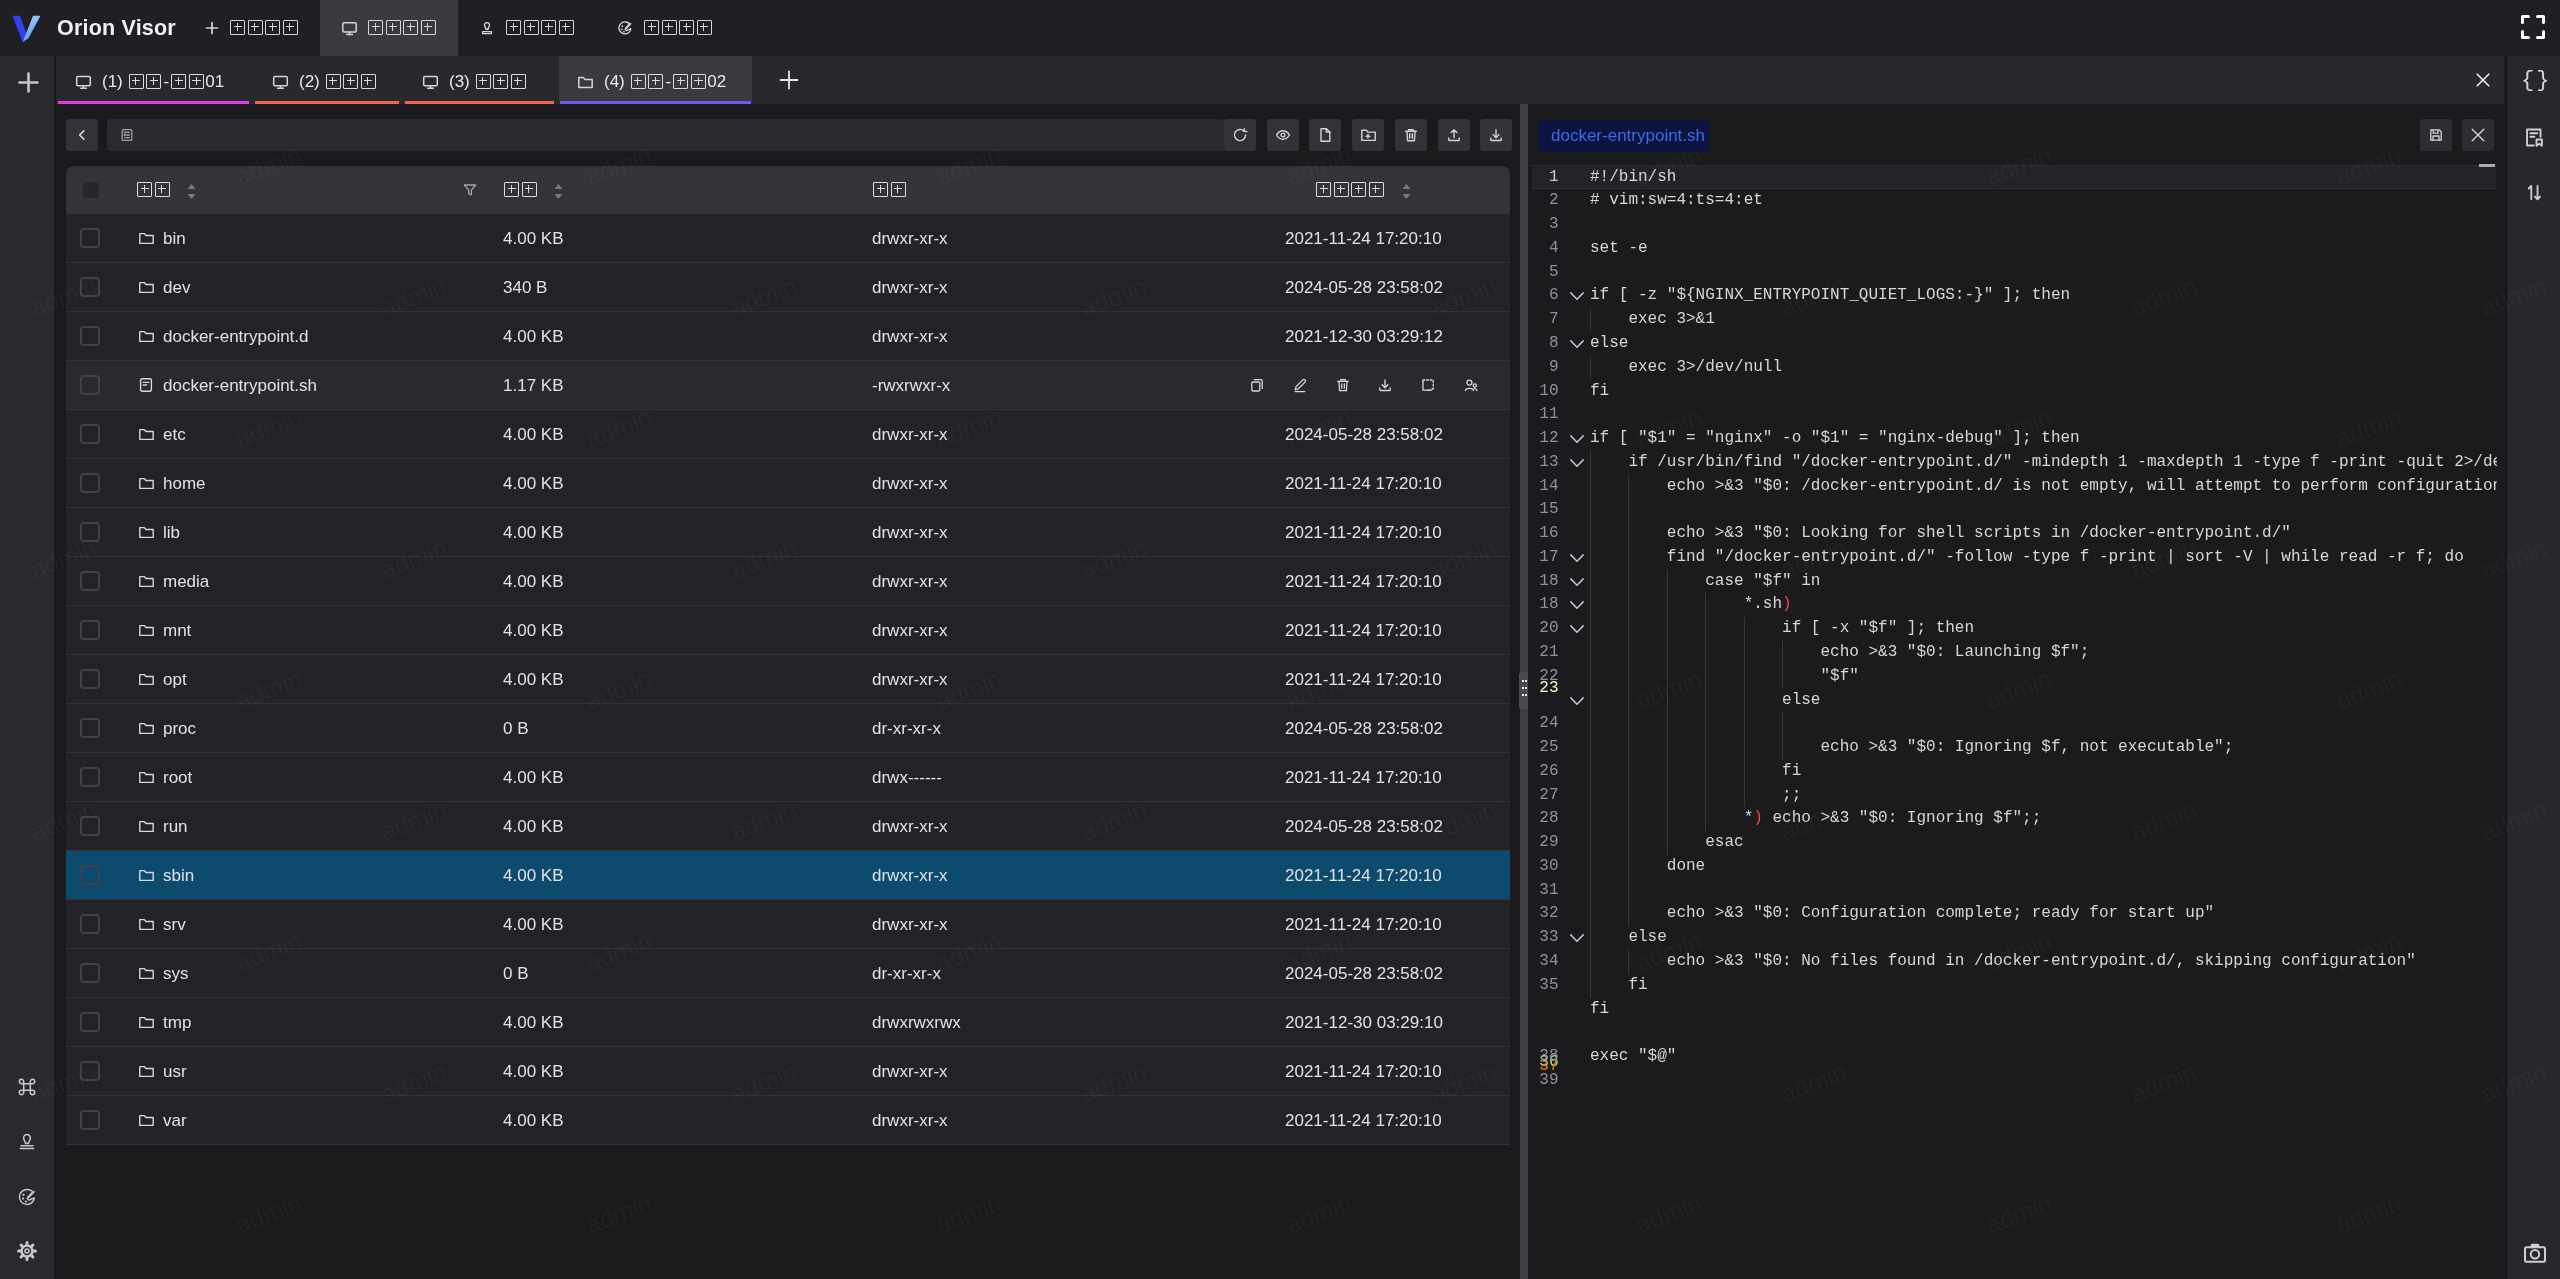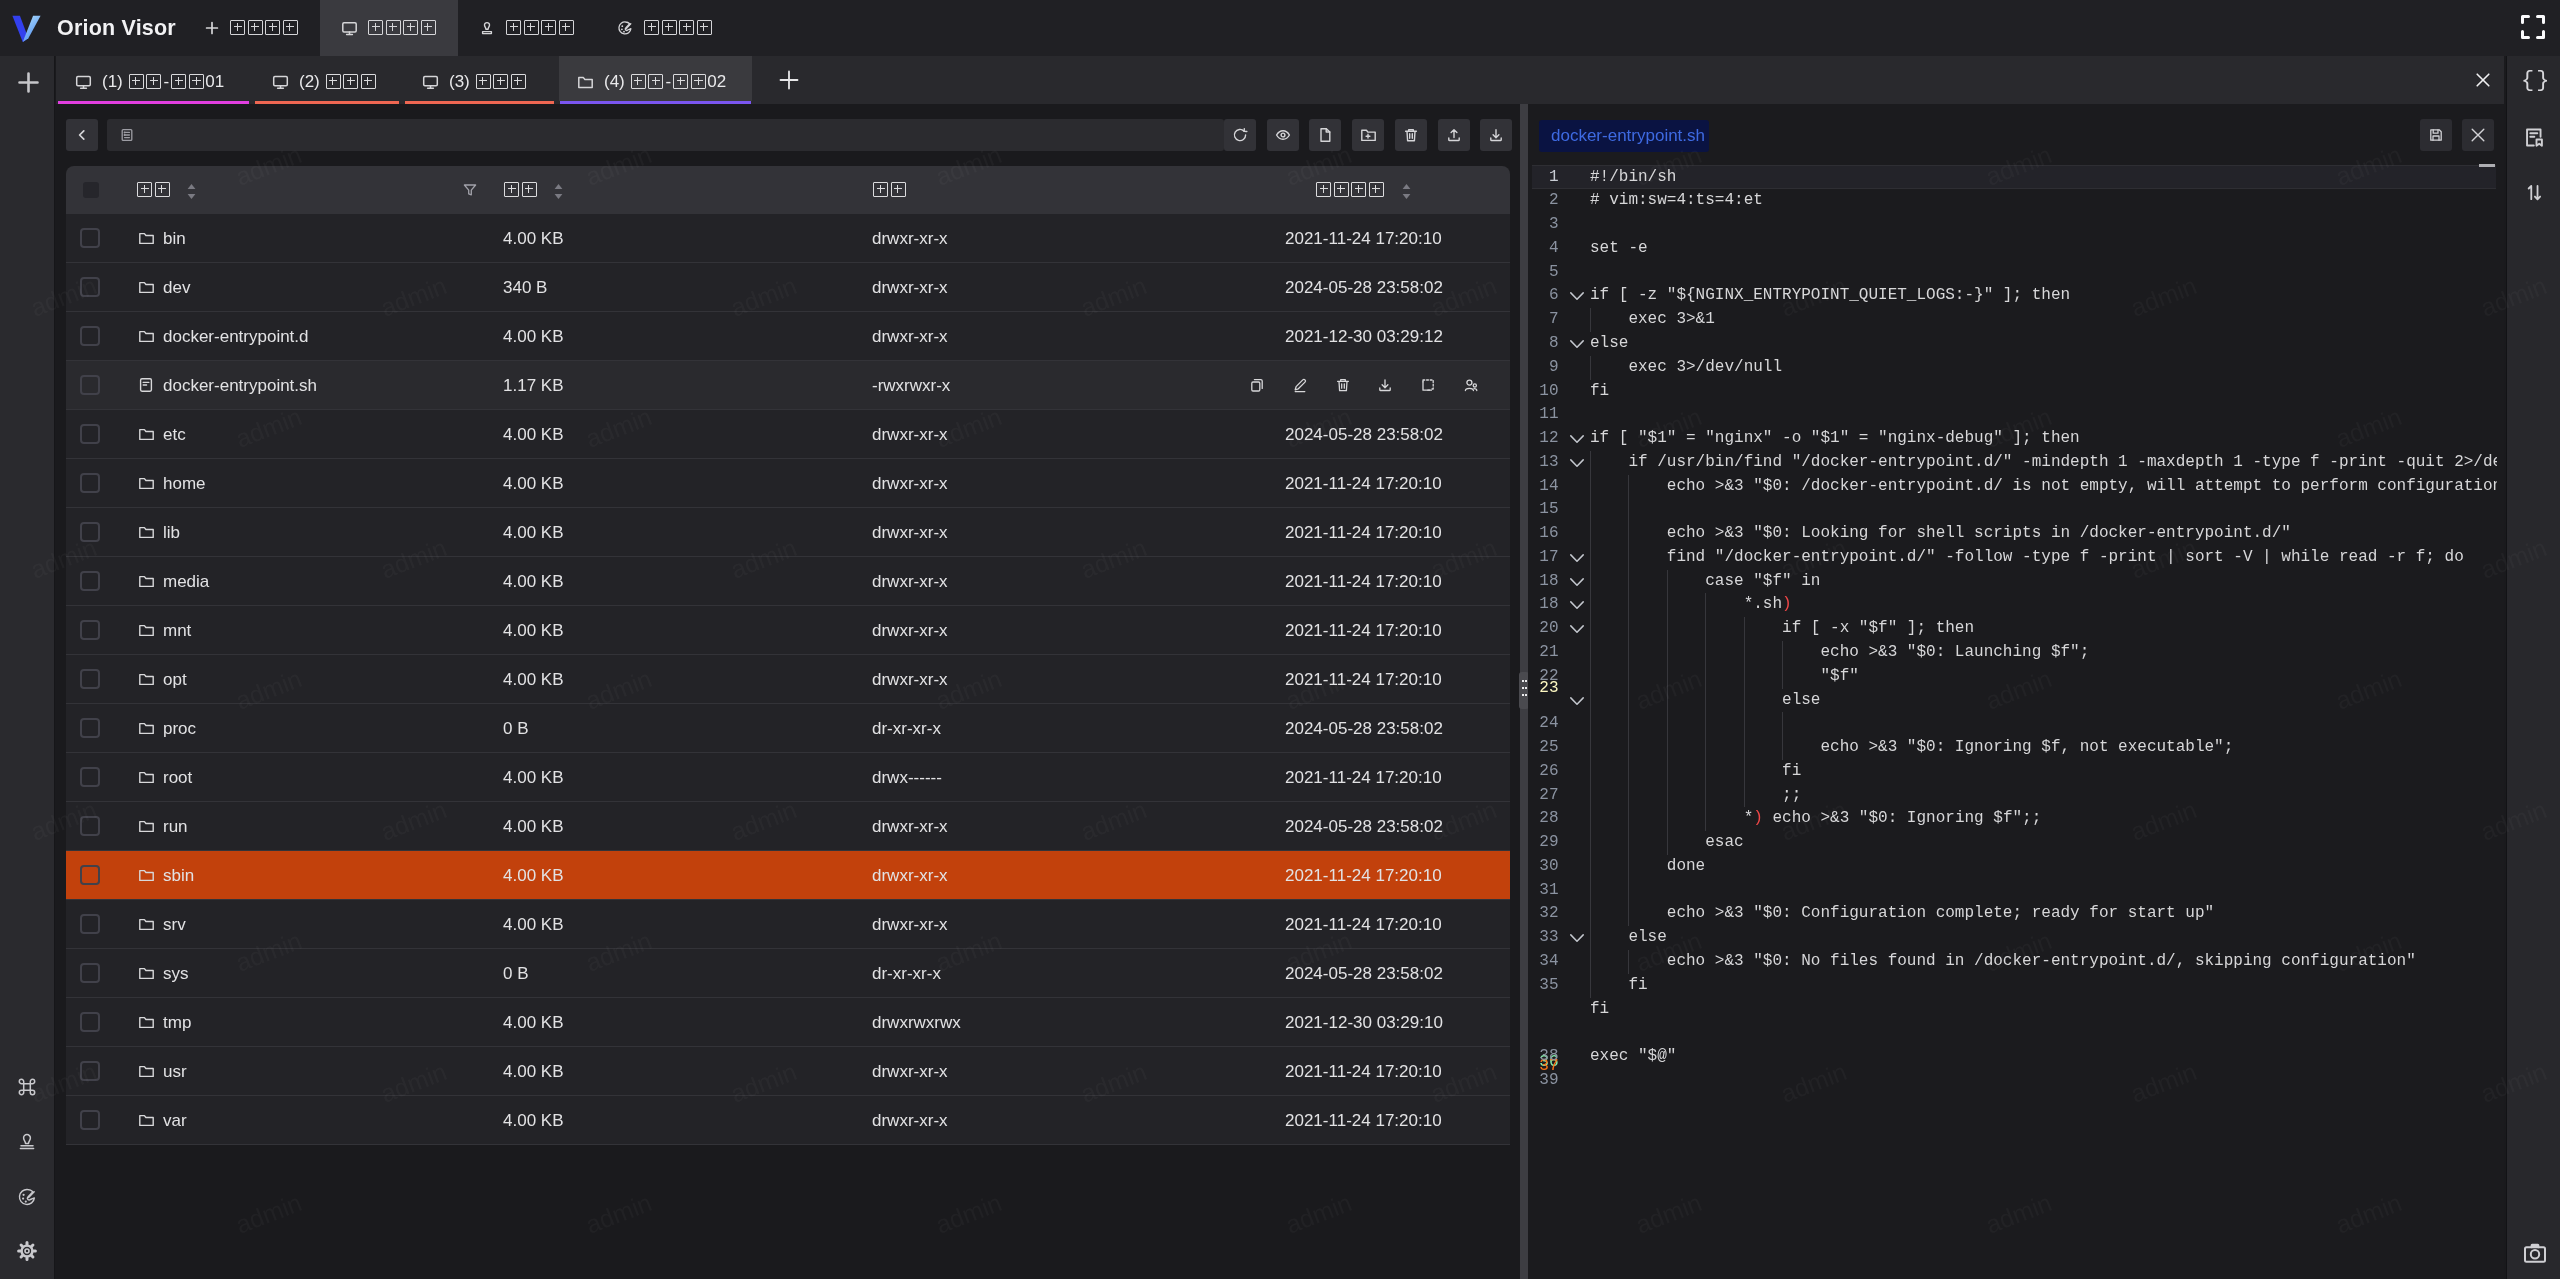--- a/index.html
+++ b/index.html
@@ -383,21 +383,21 @@
     <div class="cbx" style="left:14px;top:14px"></div>
     <div class="abs" style="left:72px;top:16px"><svg width="17" height="17" viewBox="0 0 17 17" fill="none" stroke="#d8d8da" stroke-width="1.4" stroke-linecap="round" stroke-linejoin="round" style="">
         <path d="M1.8 13.4V3.6h4.6l1.5 1.9h7.3v7.9z"></path>
       </svg></div>
     <div class="cell" style="left:97px;top:15px">run</div>
     <div class="cell" style="left:437px;top:15px">4.00 KB</div>
     <div class="cell" style="left:806px;top:15px">drwxr-xr-x</div>
     <div class="cell" style="left:1219px;top:15px">2024-05-28 23:58:02</div>
     <div class="rowline" style="bottom:0"></div>
   </div>
-<div class="abs" style="left:66px;top:851px;width:1444px;height:49px;background:#c2410c">
+<div class="abs" style="left:66px;top:851px;width:1444px;height:49px;background:#0c4a6e">
     <div class="cbx" style="left:14px;top:14px"></div>
     <div class="abs" style="left:72px;top:16px"><svg width="17" height="17" viewBox="0 0 17 17" fill="none" stroke="#d8d8da" stroke-width="1.4" stroke-linecap="round" stroke-linejoin="round" style="">
         <path d="M1.8 13.4V3.6h4.6l1.5 1.9h7.3v7.9z"></path>
       </svg></div>
     <div class="cell" style="left:97px;top:15px">sbin</div>
     <div class="cell" style="left:437px;top:15px">4.00 KB</div>
     <div class="cell" style="left:806px;top:15px">drwxr-xr-x</div>
     <div class="cell" style="left:1219px;top:15px">2021-11-24 17:20:10</div>
     <div class="rowline" style="bottom:0"></div>
   </div>

